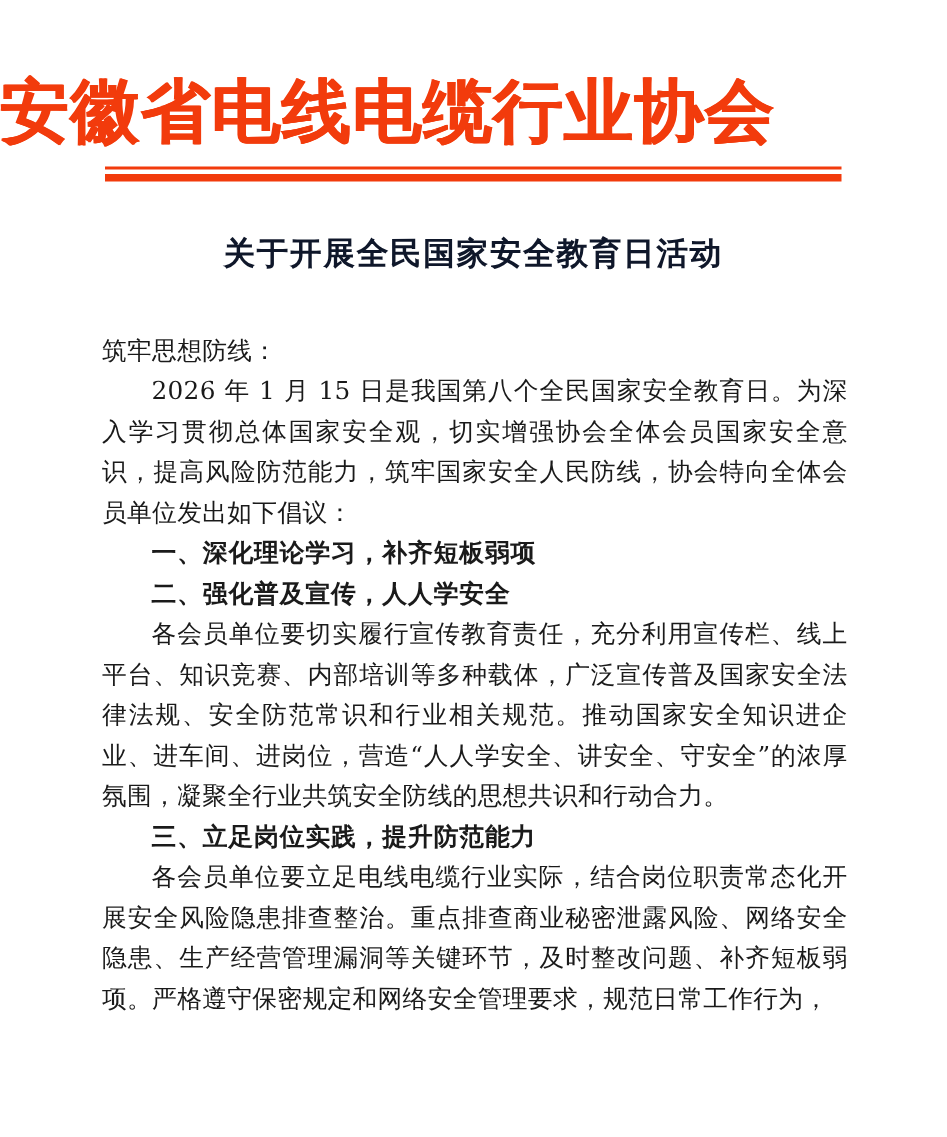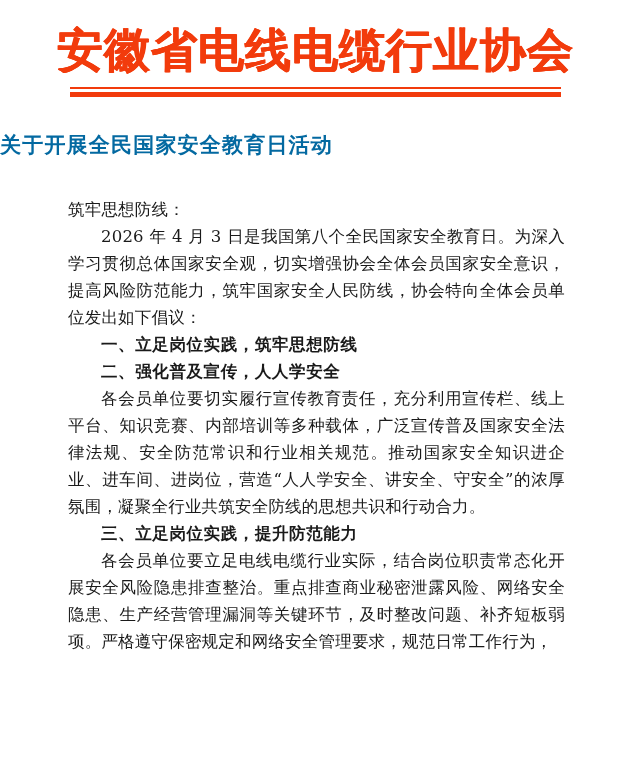--- a/index.html
+++ b/index.html
@@ -18,21 +18,21 @@
     position: relative;
     width: 631px;
     height: 758px;
     background: #ffffff;
     box-sizing: border-box;
   }
 
   
   .letterhead {
     padding-top: 26px;
-    text-align: center;
+    margin-top: 24px;
   }
   .letterhead-title {
     font-family: "DejaVu Serif", serif;
     font-weight: bold;
     font-size: 46px;
     line-height: 1.08;
     letter-spacing: 1px;
     color: #F23B0C;
     white-space: nowrap;
     text-shadow:
@@ -53,26 +53,26 @@
   }
   .rule-thick {
     height: 5px;
     background: #F23B0C;
     width: 100%;
   }
 
   
   .doc-title {
     margin-top: 32px;
-    text-align: left;
+    text-align: center;
     font-family: "DejaVu Serif", serif;
     font-weight: bold;
     font-size: 21px;
     line-height: 1.5;
-    color: #0369a1;
+    color: #0f172a;
     letter-spacing: 1.2px;
   }
   .doc-title-line {
     display: block;
     white-space: nowrap;
   }
 
   
   .body-block {
     margin-top: 36px;
@@ -113,23 +113,23 @@
   </div>
 
   <div class="doc-title">
     <span class="doc-title-line">关于开展全民国家安全教育日活动</span>
   </div>
 
   <div class="body-block">
 
     <p class="salutation">筑牢思想防线：</p>
 
-    <p class="para">2026 年 4 月 3 日是我国第八个全民国家安全教育日。为深入学习贯彻总体国家安全观，切实增强协会全体会员国家安全意识，提高风险防范能力，筑牢国家安全人民防线，协会特向全体会员单位发出如下倡议：</p>
+    <p class="para">2026 年 1 月 15 日是我国第八个全民国家安全教育日。为深入学习贯彻总体国家安全观，切实增强协会全体会员国家安全意识，提高风险防范能力，筑牢国家安全人民防线，协会特向全体会员单位发出如下倡议：</p>
 
-    <p class="section-heading">一、立足岗位实践，筑牢思想防线</p>
+    <p class="section-heading">一、深化理论学习，补齐短板弱项</p>
 
     <p class="section-heading">二、强化普及宣传，人人学安全</p>
     <p class="para">各会员单位要切实履行宣传教育责任，充分利用宣传栏、线上平台、知识竞赛、内部培训等多种载体，广泛宣传普及国家安全法律法规、安全防范常识和行业相关规范。推动国家安全知识进企业、进车间、进岗位，营造“人人学安全、讲安全、守安全”的浓厚氛围，凝聚全行业共筑安全防线的思想共识和行动合力。</p>
 
     <p class="section-heading">三、立足岗位实践，提升防范能力</p>
     <p class="para">各会员单位要立足电线电缆行业实际，结合岗位职责常态化开展安全风险隐患排查整治。重点排查商业秘密泄露风险、网络安全隐患、生产经营管理漏洞等关键环节，及时整改问题、补齐短板弱项。严格遵守保密规定和网络安全管理要求，规范日常工作行为，</p>
 
   </div>
 
 </div>

